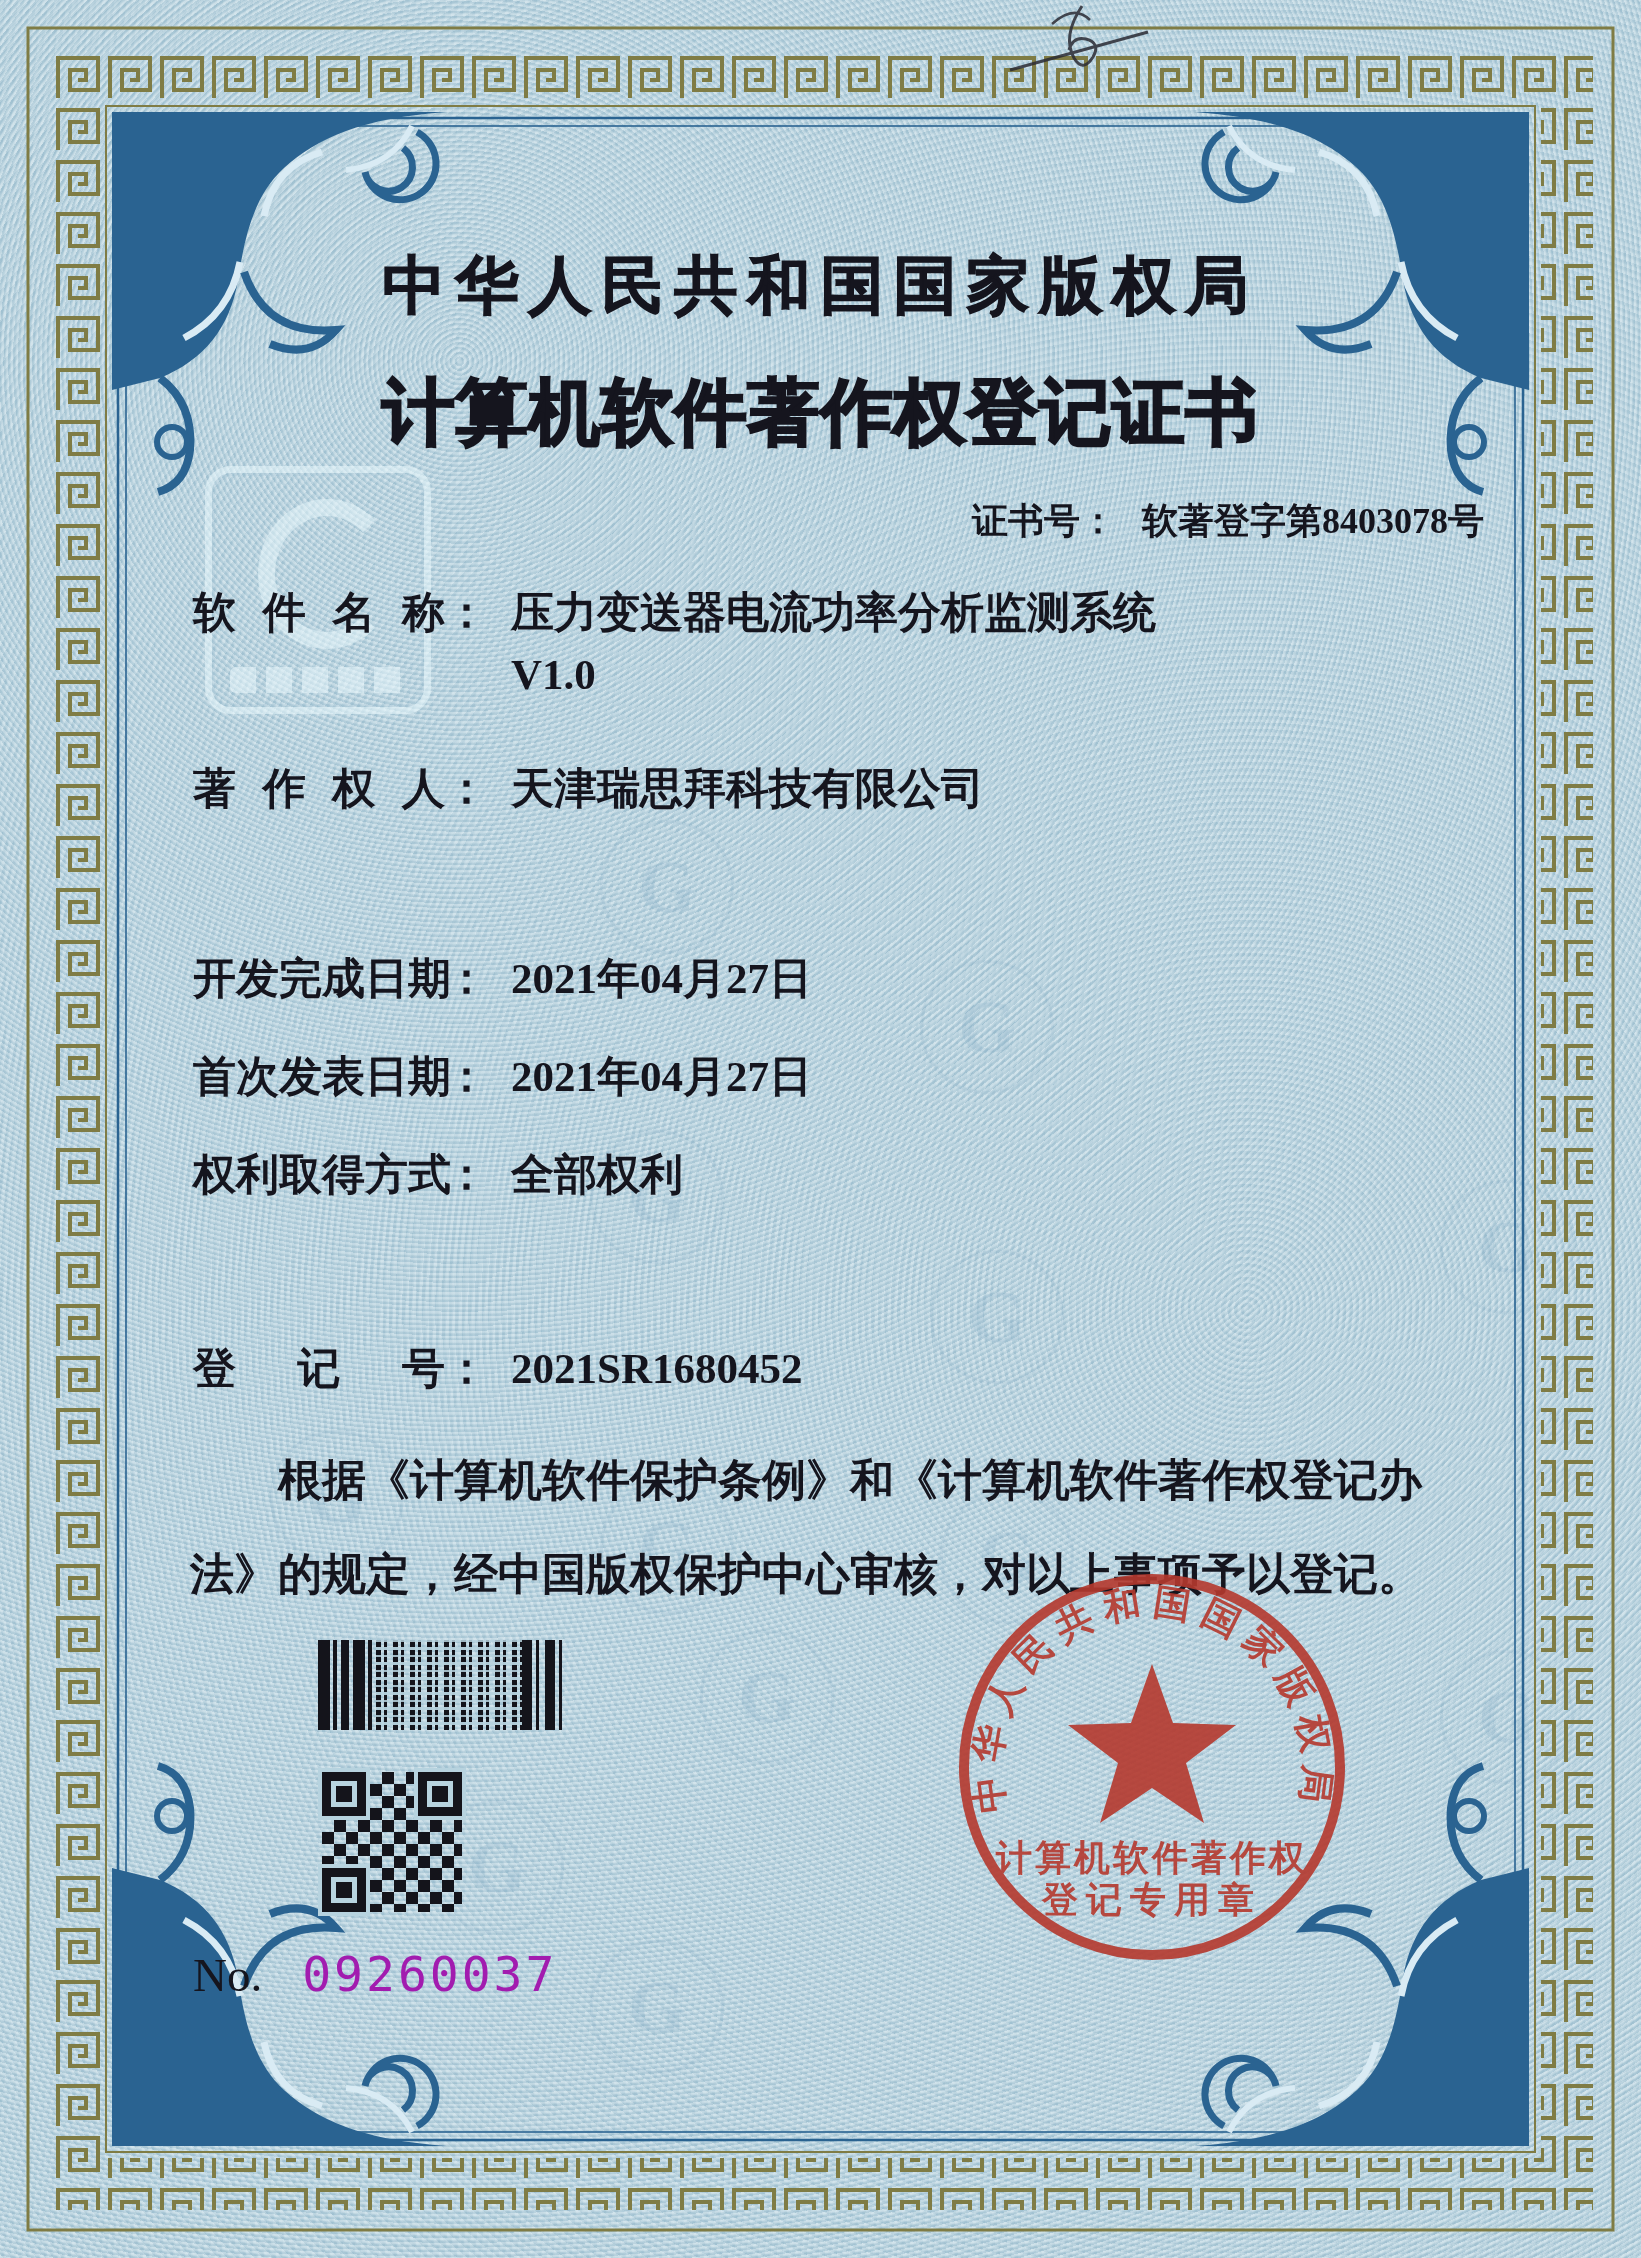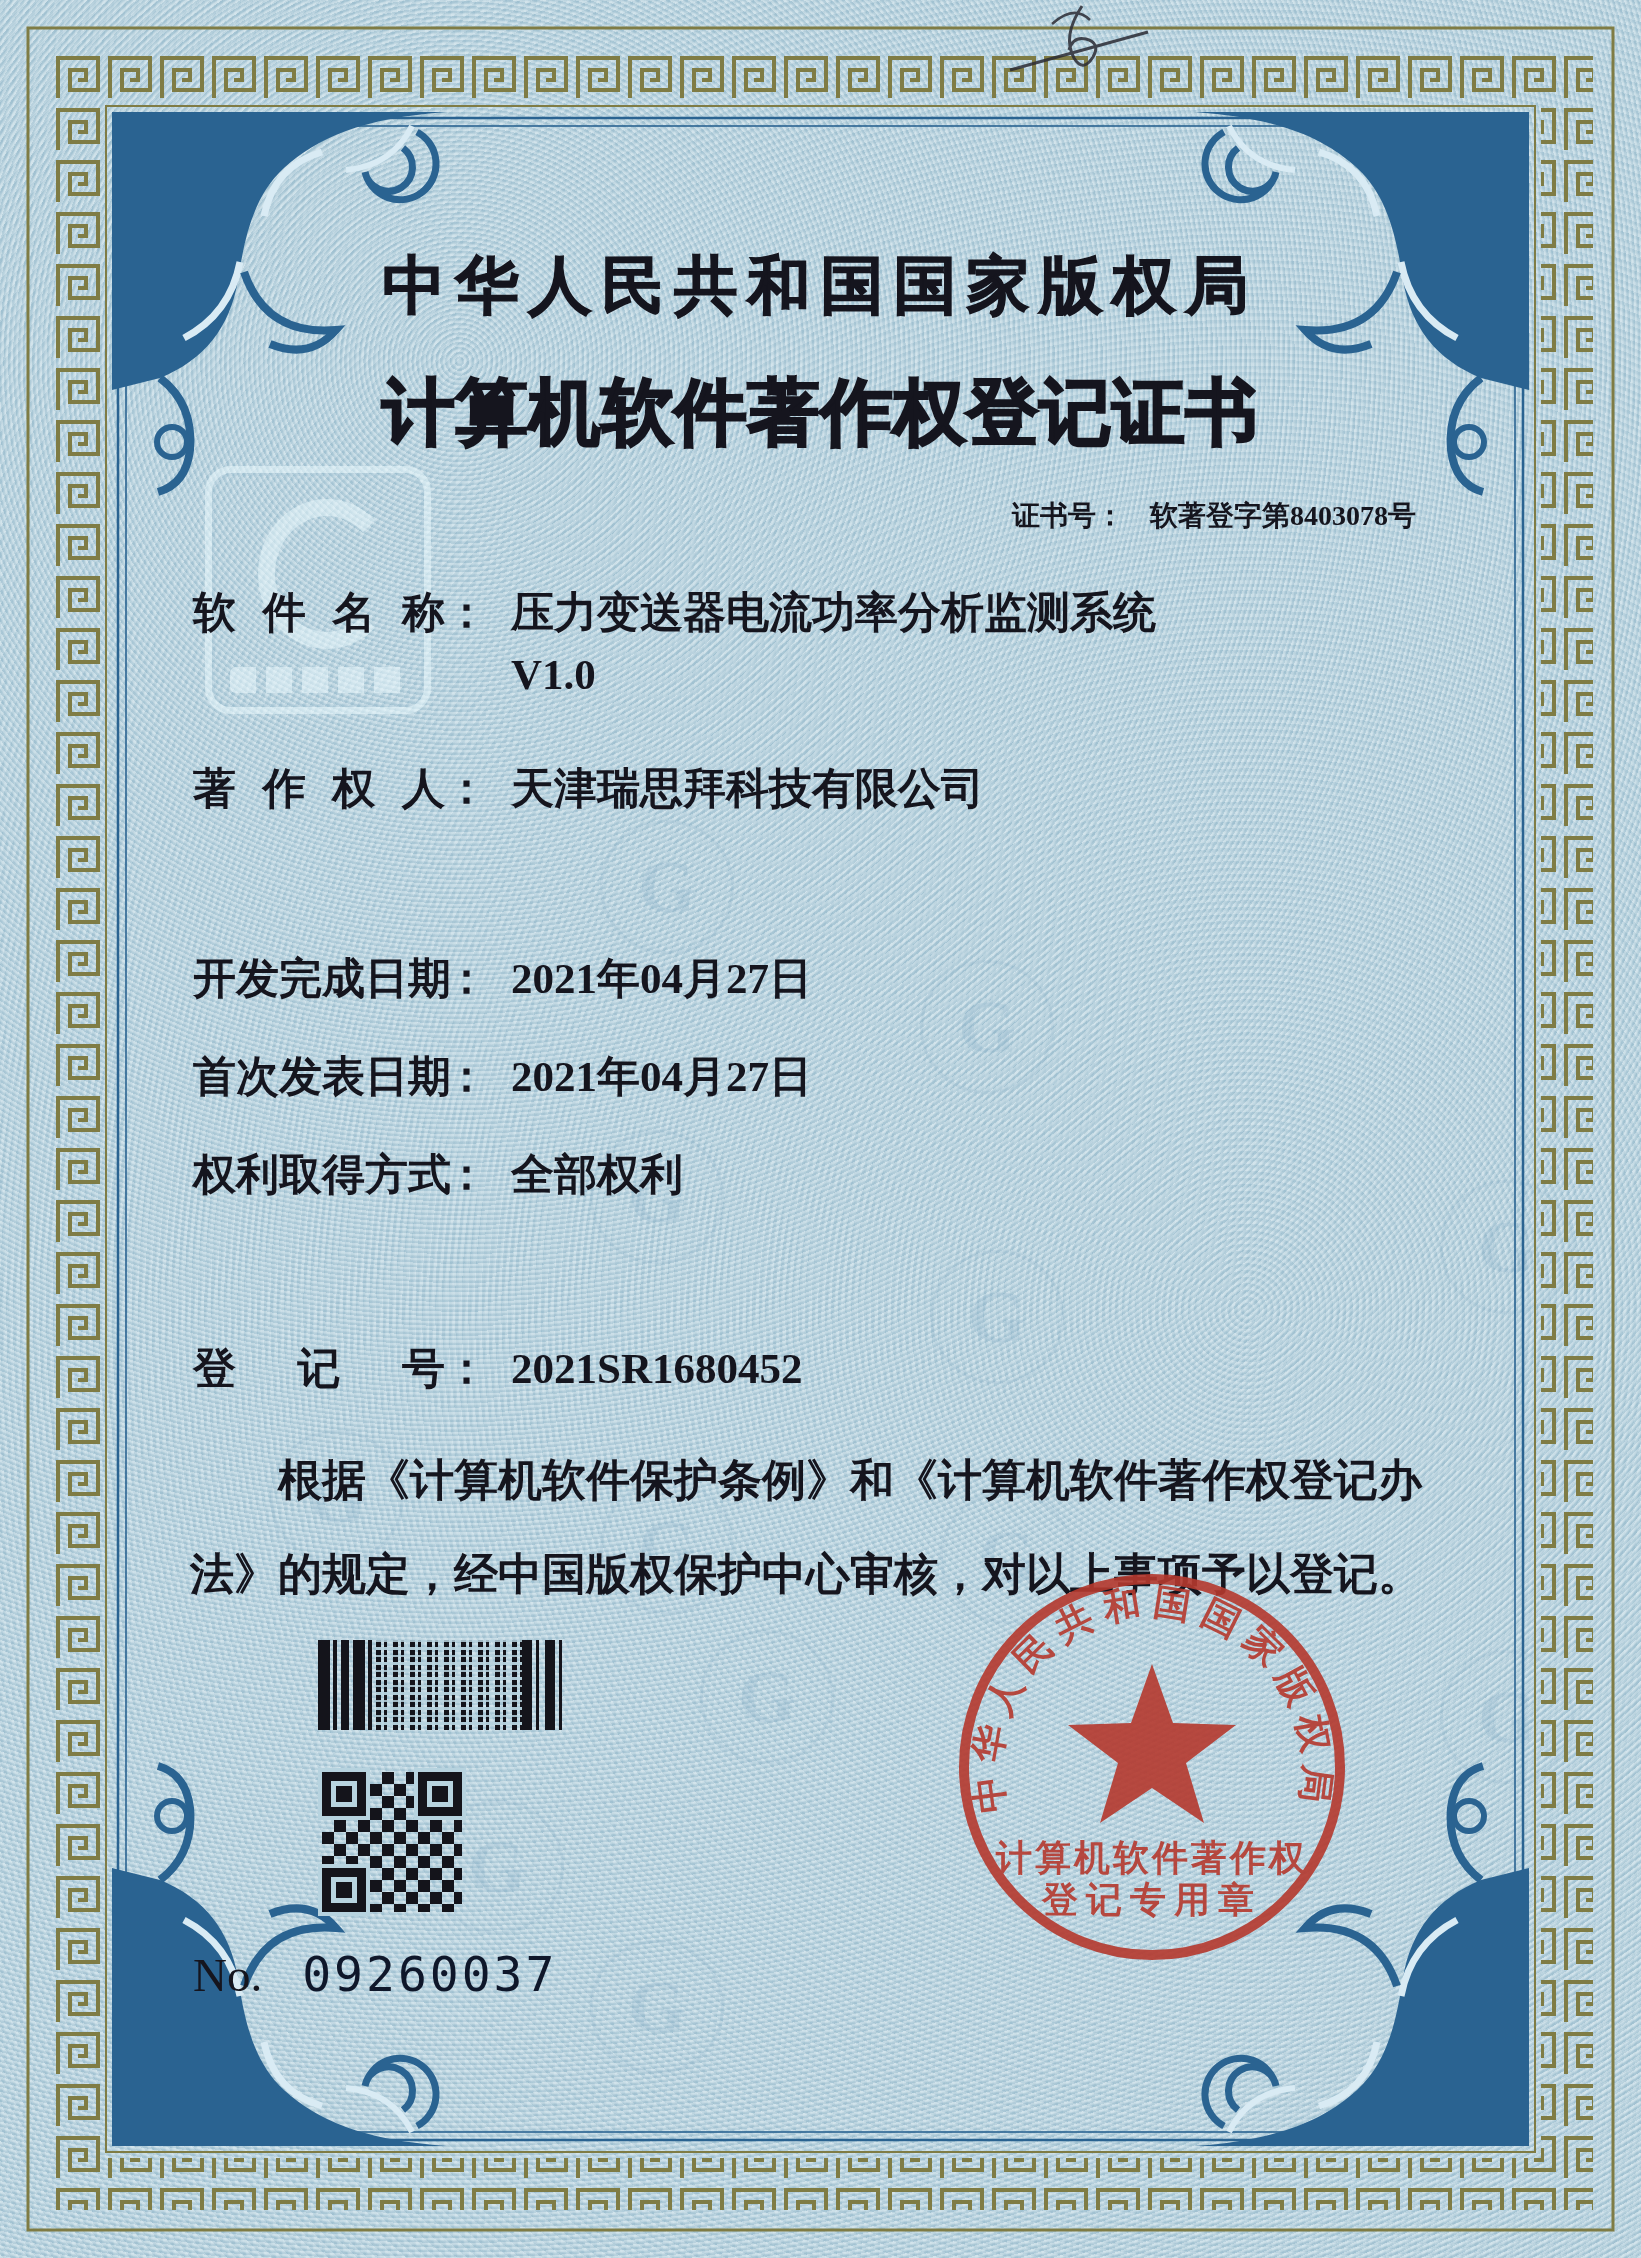--- a/index.html
+++ b/index.html
@@ -48,22 +48,22 @@
     position:absolute; z-index:5; left:0; right:0; top:243px; text-align:center;
     font-size:63px; font-weight:bold; letter-spacing:10px;
     -webkit-text-stroke:1.3px #15151e;
   }
   .cert-title{
     position:absolute; z-index:5; left:0; right:0; top:365px; text-align:center;
     font-size:72px; font-weight:bold; letter-spacing:1px;
     -webkit-text-stroke:2.4px #15151e;
   }
   .certno{
-    position:absolute; z-index:5; left:1012px; top:497px;
-    font-size:28px; font-weight:bold;
+    position:absolute; z-index:5; left:972px; top:497px;
+    font-size:36px; font-weight:bold;
   }
   .certno .cn-val{ margin-left:26px; }
 
   .row{ position:absolute; z-index:5; left:193px; font-size:43px; font-weight:bold; line-height:62px; white-space:nowrap; }
   .row .lbl{ display:inline-block; width:252px; text-align:justify; text-align-last:justify; vertical-align:top; }
   .row .colon{ display:inline-block; width:44px; vertical-align:top; }
   .row .val{ display:inline-block; margin-left:22px; vertical-align:top; }
 
   .statement{
     position:absolute; z-index:5; left:190px; top:1434px; width:1272px;
@@ -87,21 +87,21 @@
     position:absolute; z-index:5; left:322px; top:1772px; width:140px; height:140px;
     background-image:conic-gradient(#14141b 90deg, transparent 90deg 180deg, #14141b 180deg 270deg, transparent 270deg);
     background-size:24px 24px;
   }
   .qf{ position:absolute; width:26px; height:26px; border:9px solid #14141b; background:#b7d3df; box-shadow:0 0 0 4px #b7d3df; }
   .qf::after{ content:""; position:absolute; inset:5px; background:#14141b; }
   .qf.tl{ left:0; top:0; } .qf.tr{ right:0; top:0; } .qf.bl{ left:0; bottom:0; }
 
   .serial{ position:absolute; z-index:5; left:193px; top:1946px; white-space:nowrap; }
   .serial .no{ font-size:47px; font-weight:normal; }
-  .serial .num{ font-family:"DejaVu Sans Mono",monospace; font-size:48px; color:#0f172a; margin-left:36px; letter-spacing:3px; }
+  .serial .num{ font-family:"DejaVu Sans Mono",monospace; font-size:48px; color:#a21caf; margin-left:36px; letter-spacing:3px; }
 
   .issue-date{ position:absolute; z-index:6; left:980px; top:1944px; font-size:44px; font-weight:bold; letter-spacing:2px; }
 
   .seal-svg{ left:945px; top:1560px; width:416px; height:416px; z-index:5; opacity:.9; }
   .scribble-svg{ left:990px; top:0; width:180px; height:80px; z-index:6; opacity:.85; }
 </style>
 </head>
 <body>
 
 <div class="page">

